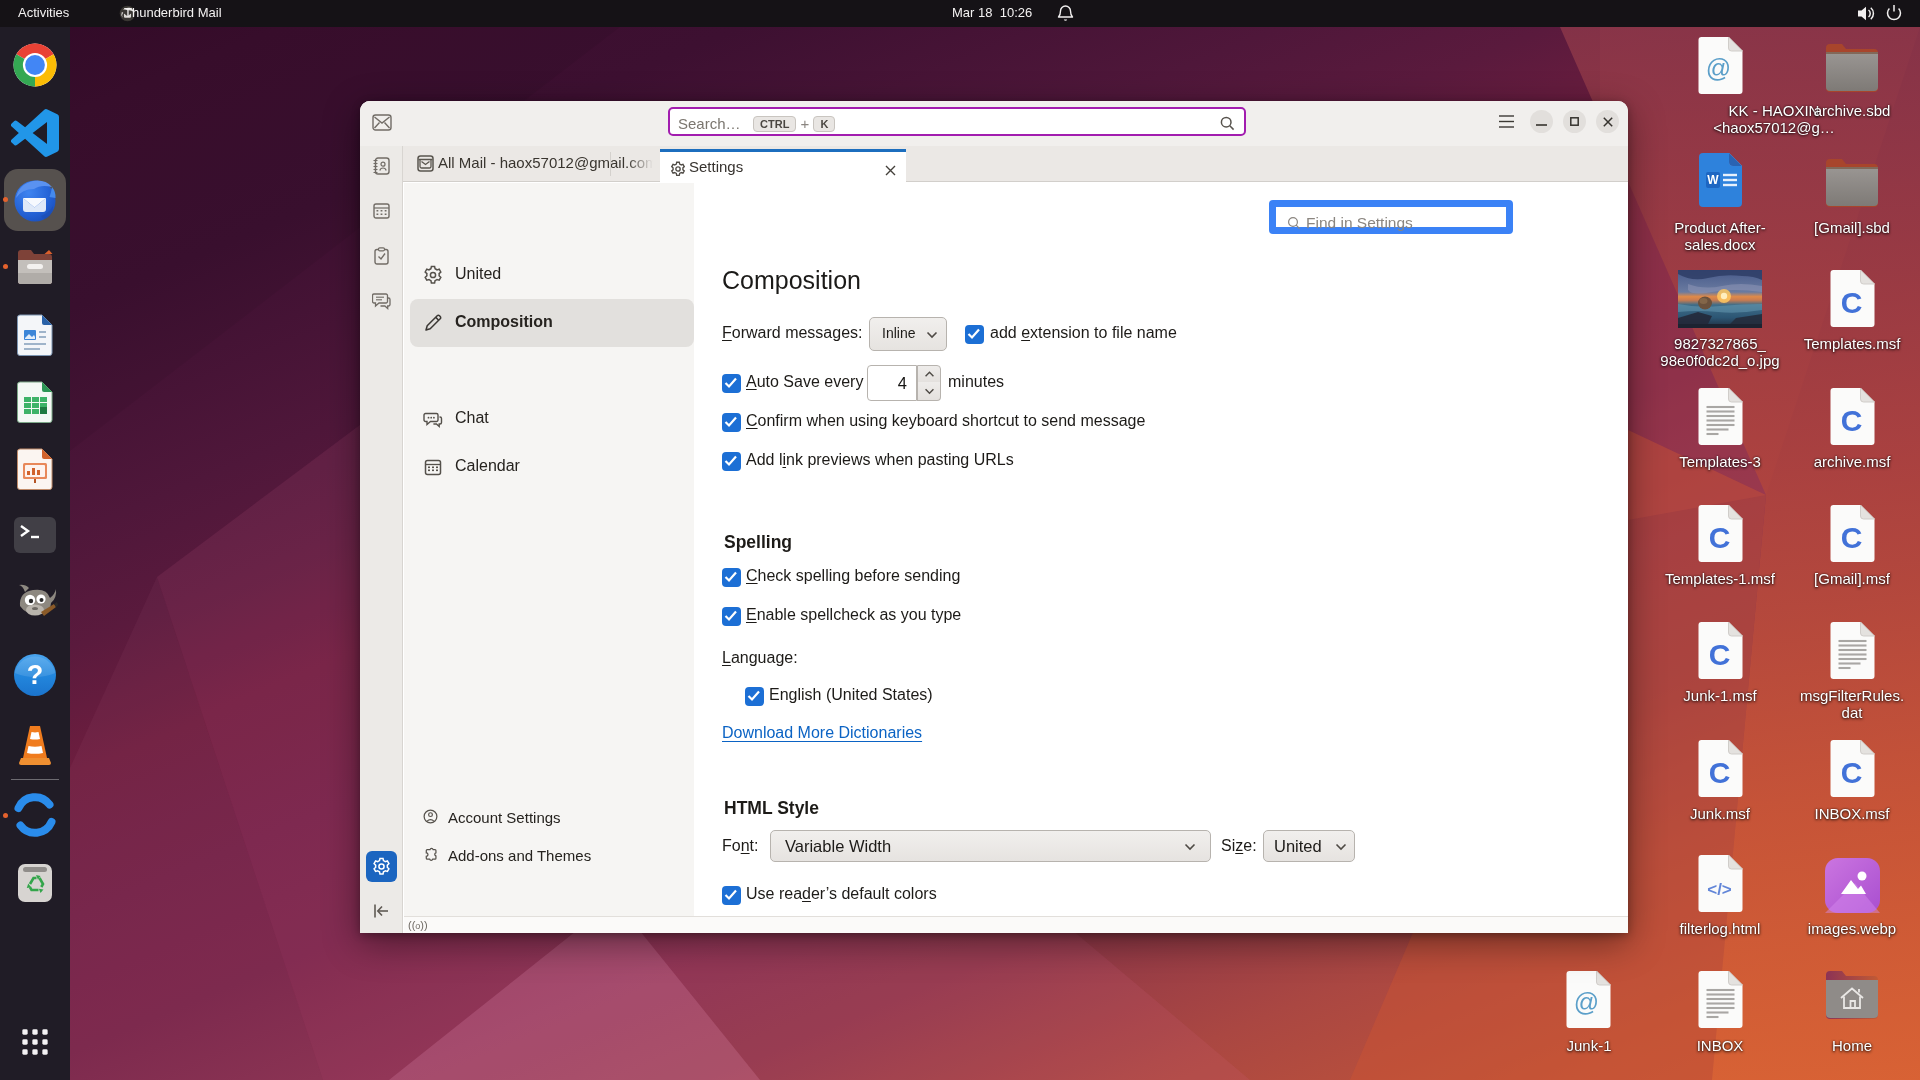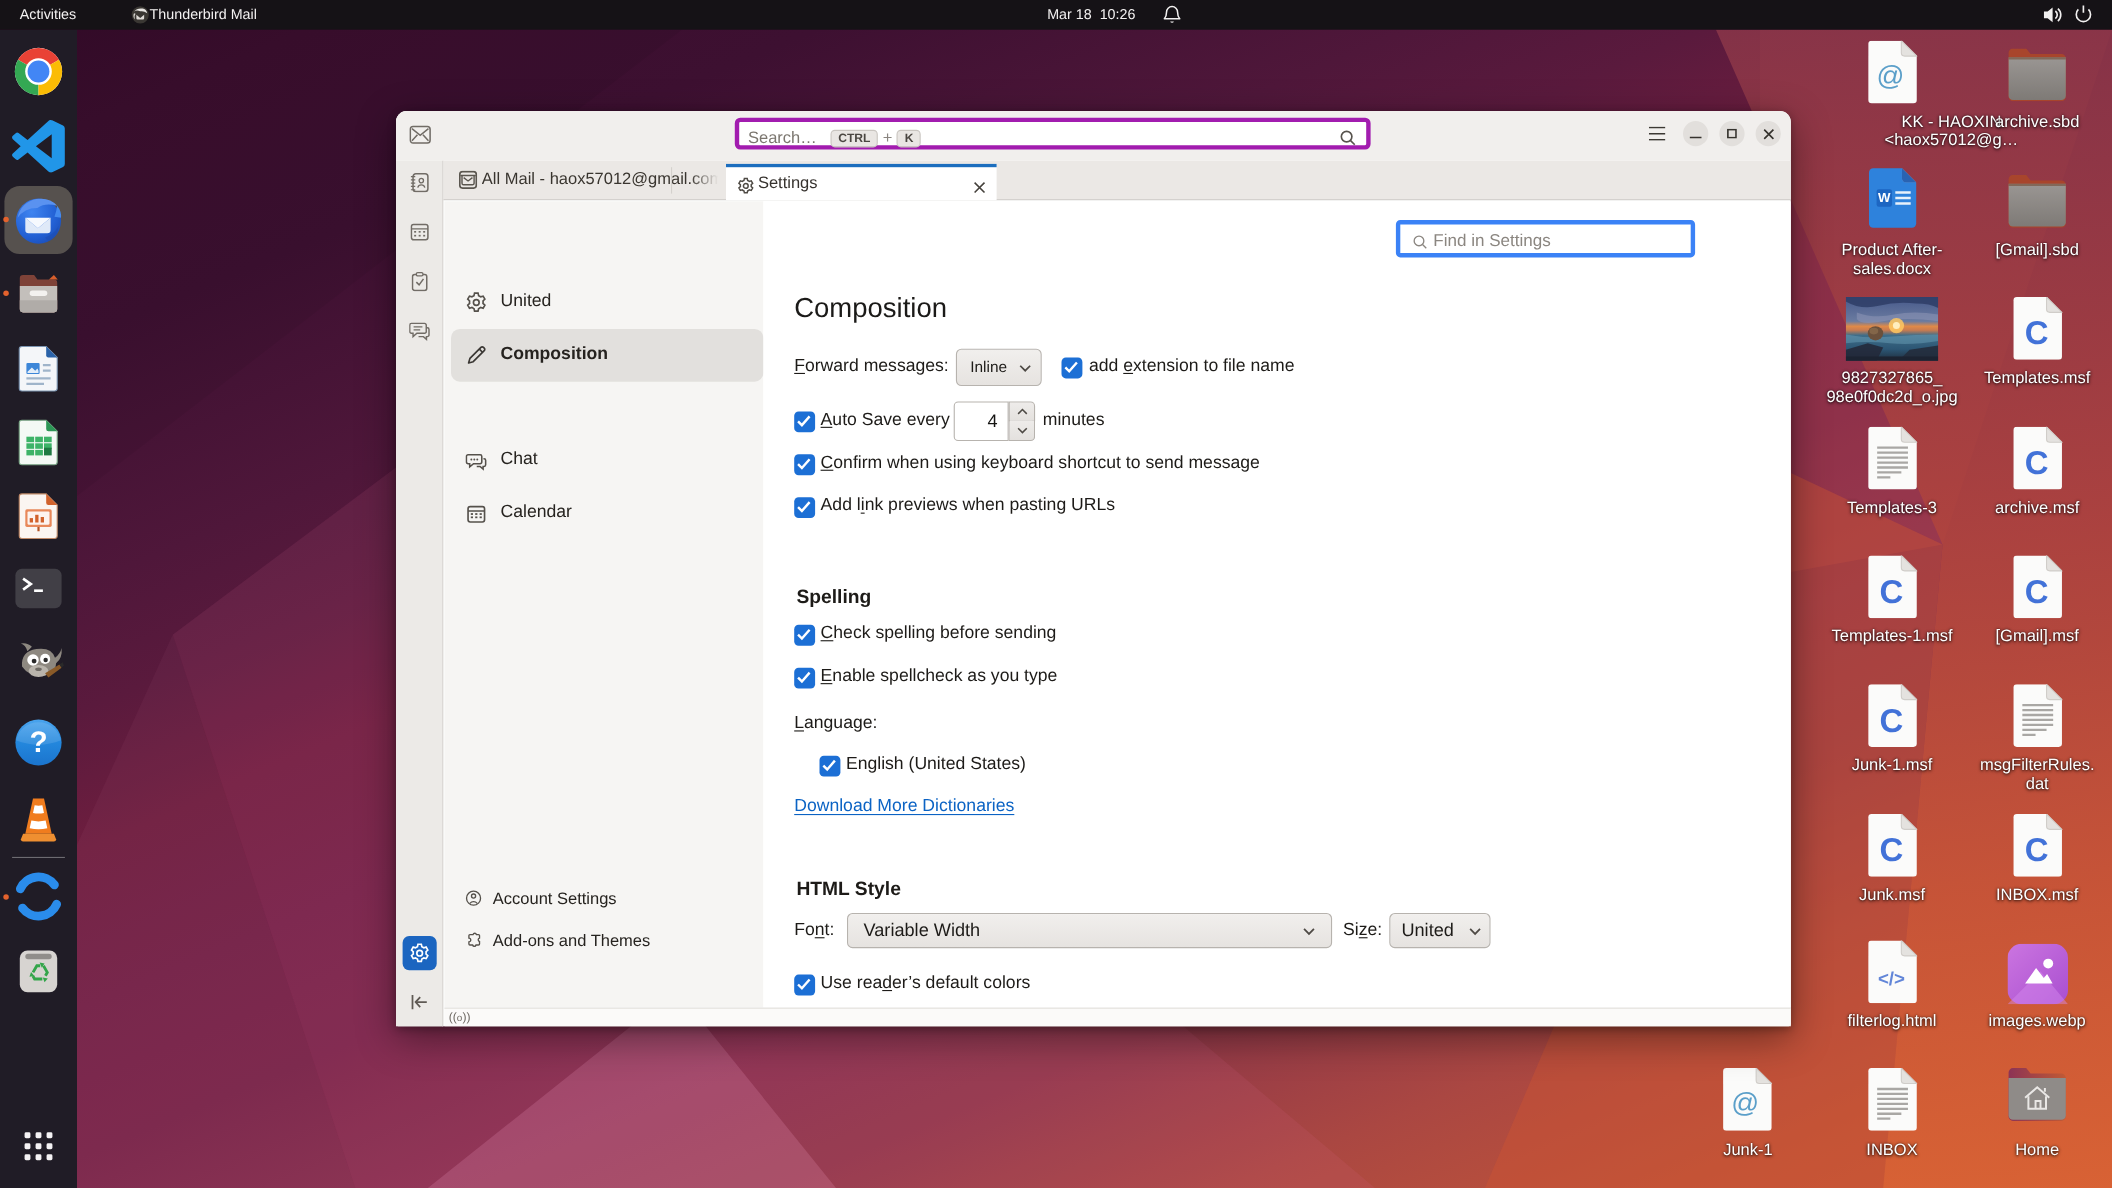--- a/index.html
+++ b/index.html
@@ -3,21 +3,21 @@
 <meta charset="utf-8">
 <style>
   * { margin:0; padding:0; box-sizing:border-box; }
   html,body { width:1920px; height:1080px; overflow:hidden; font-family:"Liberation Sans", sans-serif; }
   .abs { position:absolute; }
   #stage { position:relative; width:1920px; height:1080px; background:#2f0b28; }
 
   
   #topbar { position:absolute; left:0; top:0; width:1920px; height:27px; background:#151216; z-index:40; color:#f4f2f2; font-size:13px; }
   #topbar .act { position:absolute; left:18px; top:5px; }
-  #topbar .tbt { position:absolute; left:136px; top:5px; }
+  #topbar .tbt { position:absolute; left:124px; top:5px; }
   #topbar .clock { position:absolute; left:952px; top:5px; }
 
   
   #dock { position:absolute; left:0; top:27px; width:70px; height:1053px; background:#201c26; z-index:30; }
   .dkic { position:absolute; left:11px; width:48px; height:48px; }
   .dot { position:absolute; left:3px; width:5px; height:5px; border-radius:50%; background:#e4622d; }
 
   
   .dico { position:absolute; z-index:5; text-align:center; color:#fff; font-size:15px; text-shadow:0 1px 3px rgba(0,0,0,.85), 0 0 2px rgba(0,0,0,.6); line-height:17px; }
   .dico svg { text-shadow:none; }
@@ -28,21 +28,21 @@
          box-shadow:0 10px 36px rgba(0,0,0,.42), 0 2px 8px rgba(0,0,0,.30); font-size:16px; color:#151412;}
   #titlebar { position:absolute; left:0; top:0; width:100%; height:45px; background:#f1efed; border-radius:10px 10px 0 0; }
   #tabbar { position:absolute; left:43px; top:45px; width:1225px; height:36px; background:#ebe8e5; border-bottom:1px solid #d2cfcb; }
   #spaces { position:absolute; left:0; top:45px; width:43px; height:787px; background:#eceae7; border-right:1px solid #d8d5d1; }
   #spaces-top { position:absolute; left:0; top:0; width:43px; height:45px; background:#f1efed; border-radius:10px 0 0 0; }
   #navpane { position:absolute; left:44px; top:82px; width:290px; height:733px; background:#f6f5f3; }
   #content { position:absolute; left:334px; top:82px; width:934px; height:733px; background:#ffffff; }
   #statusbar { position:absolute; left:44px; top:815px; width:1224px; height:17px; background:#fbfaf9; border-top:1px solid #e2dfdb; }
 
   
-  #tsearch { position:absolute; left:308px; top:6px; width:578px; height:29px; background:#fff; border:4px solid #a21caf; border-radius:5px; }
+  #tsearch { position:absolute; left:308px; top:6px; width:578px; height:29px; background:#fff; border:2px solid #a21caf; border-radius:5px; }
   #tsearch .ph { position:absolute; left:8px; top:6px; color:#7b766f; font-size:15px; }
   .kbd { display:inline-block; background:#e9e6e3; border:1px solid #c9c5c0; border-radius:4px; font-size:11px; font-weight:bold; color:#4a4641; padding:0px 6px; height:16px; line-height:15px; vertical-align:1px; }
 
   
   .wbtn { position:absolute; top:9px; width:23px; height:23px; border-radius:50%; background:#e2dfdc; }
 
   
   #tab1 { position:absolute; left:1px; top:0; width:207px; height:35px; }
   #tab1 .txt { position:absolute; left:34px; top:8px; width:215px; white-space:nowrap; overflow:hidden; color:#39352f; font-size:15px;
                -webkit-mask-image:linear-gradient(90deg,#000 88%,transparent 100%); }
@@ -416,21 +416,21 @@
           <path d="M4.5 13 a4.5 4.5 0 0 1 7 0" fill="none" stroke="#55514b" stroke-width="1.3"></path>
         </svg>
       <div class="botitem" style="top:626px">Account Settings</div>
       <svg style="position:absolute;left:19px;top:664px" width="15" height="15" viewBox="0 0 16 16">
           <path d="M5.5 2.8 h2 a1.7 1.7 0 0 1 3.3 0 h2 a1 1 0 0 1 1 1 v2.4 a1.7 1.7 0 0 0 0 3.3 v2.4 a1 1 0 0 1 -1 1 h-2.4 a1.7 1.7 0 0 1 -3.3 0 h-2.6 a1 1 0 0 1 -1 -1 v-2 a1.7 1.7 0 0 0 0 -3.6 v-2.5 a1 1 0 0 1 1 -1 z" fill="none" stroke="#55514b" stroke-width="1.3"></path>
         </svg>
       <div class="botitem" style="top:664px">Add-ons and Themes</div>
     </div>
     <div id="content">
 
-      <div style="position:absolute;left:575px;top:17px;width:272px;height:34px;border:4px solid #3b82f6;border-radius:4px;background:#fff">
+      <div style="position:absolute;left:575px;top:17px;width:244px;height:34px;border:7px solid #3b82f6;border-radius:4px;background:#fff">
         <svg style="position:absolute;left:11px;top:9px" width="14" height="14" viewBox="0 0 14 14">
             <circle cx="6" cy="6" r="4.4" fill="none" stroke="#8b8680" stroke-width="1.2"></circle>
             <line x1="9.2" y1="9.2" x2="12.6" y2="12.6" stroke="#8b8680" stroke-width="1.2"></line>
           </svg>
         <span style="position:absolute;left:30px;top:7px;font-size:15.5px;color:#8b8680">Find in Settings</span>
       </div>
 
       <div style="position:absolute;left:28px;top:83px;font-size:25px;color:#1b1a18">Composition</div>
 
       <span class="clabel" style="left:28px;top:141px"><span class="underl">F</span>orward messages:</span>

